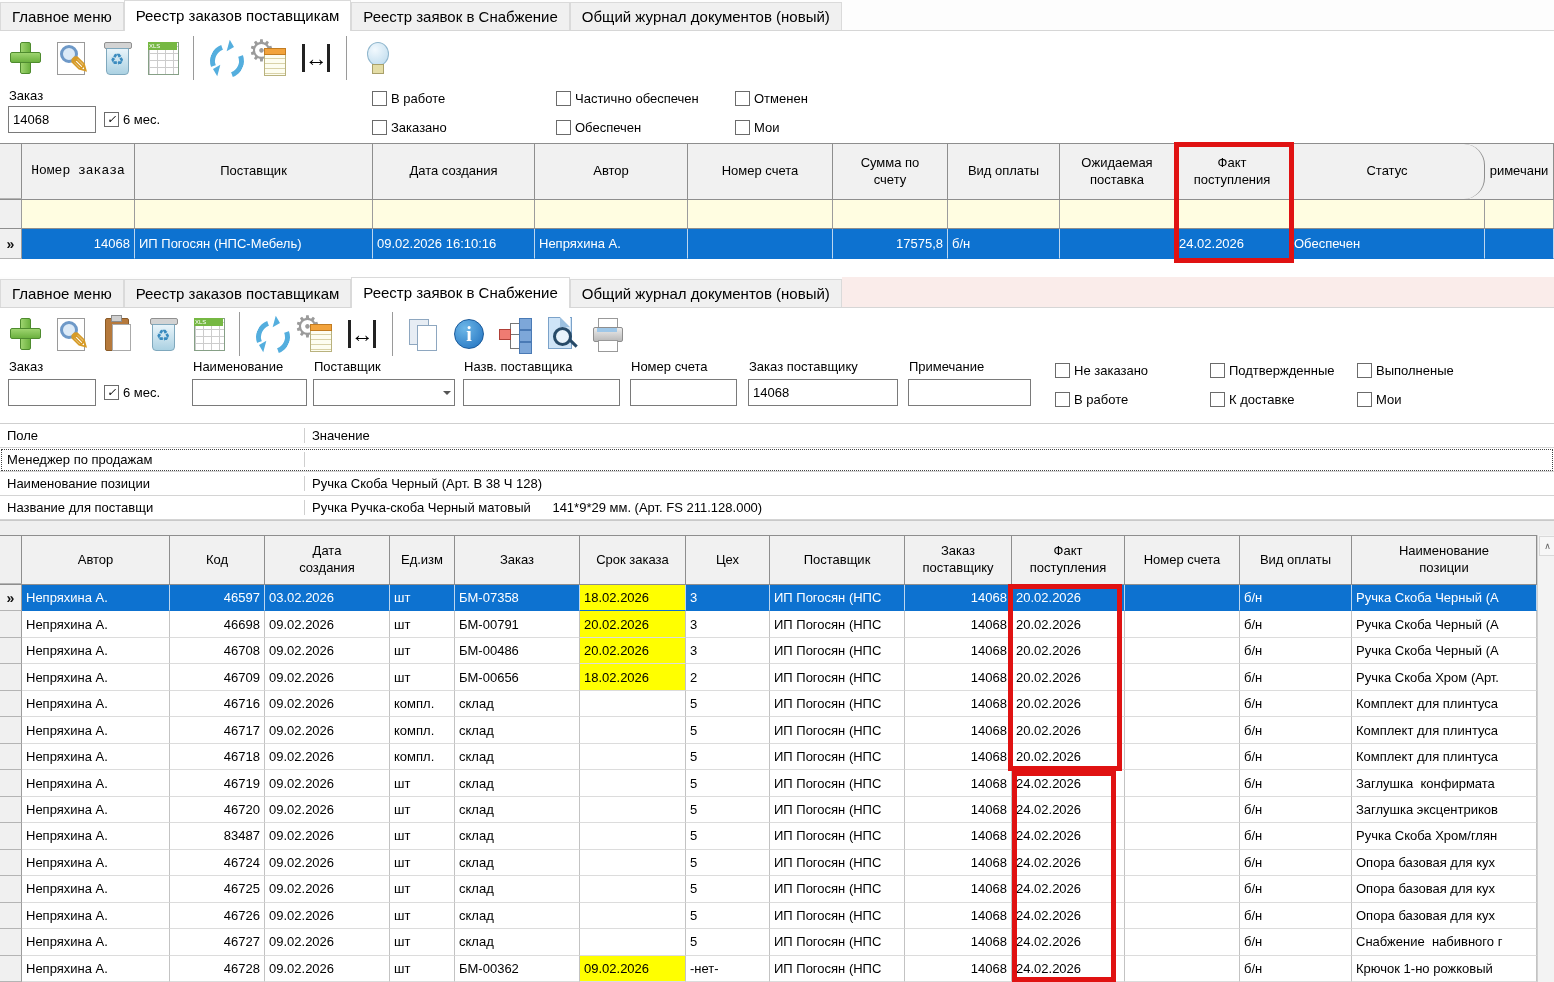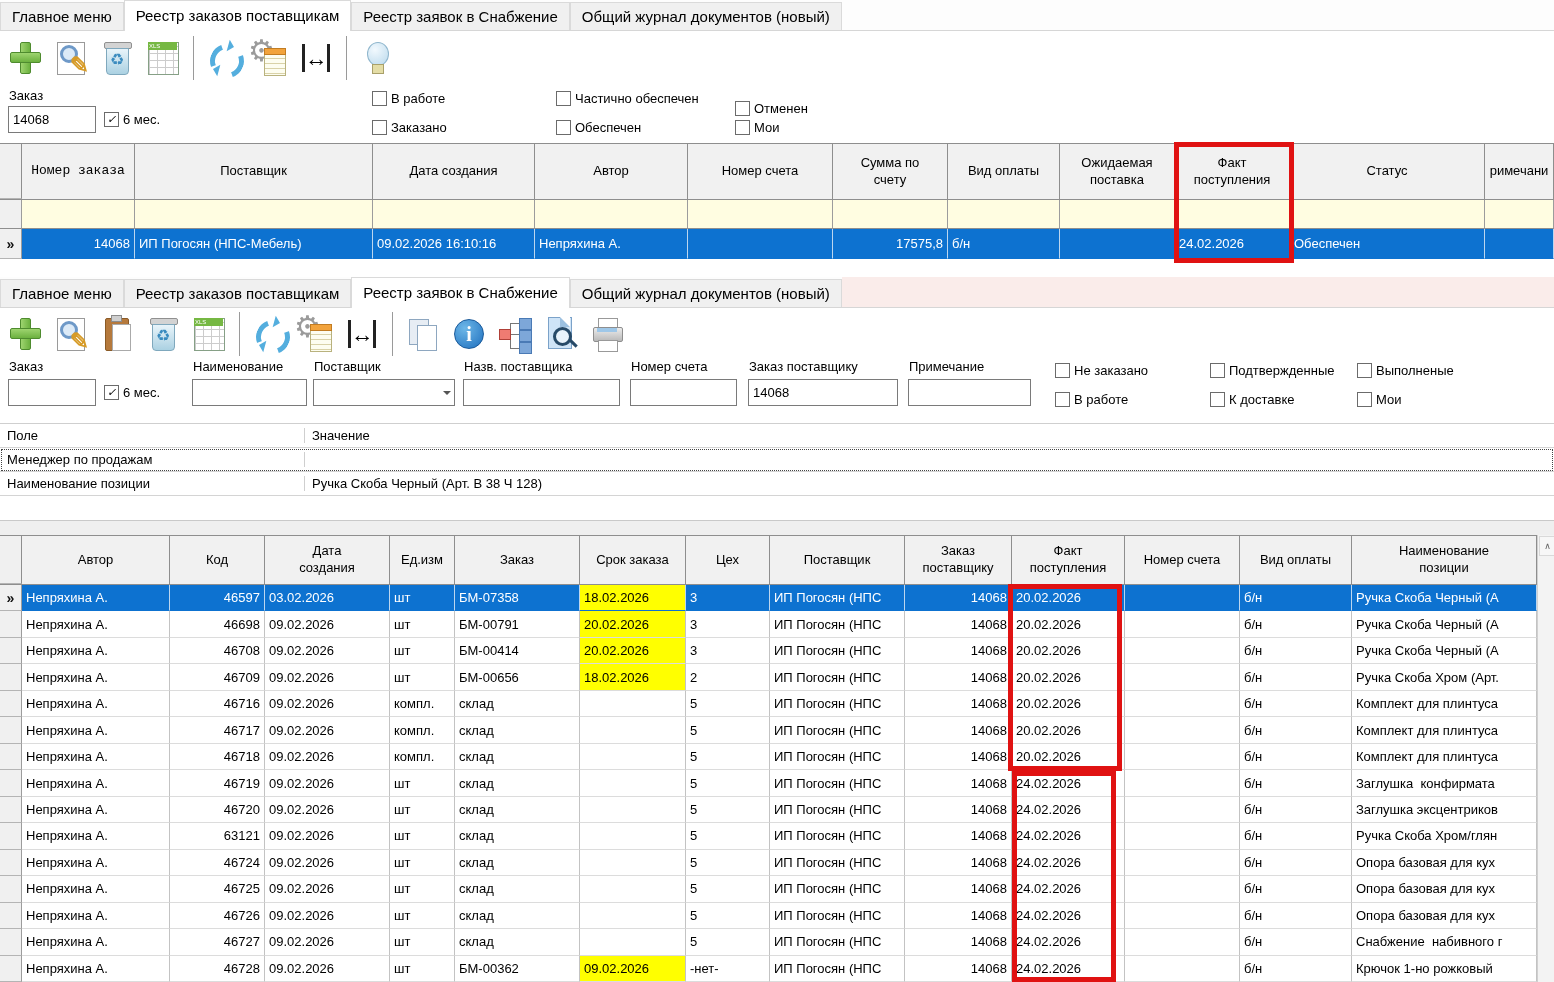--- a/index.html
+++ b/index.html
@@ -184,21 +184,21 @@
       <span>Заказано</span>
     </span>
   <span class="cb" style="left:556px;top:91px">
       <i class="box"></i>
       <span>Частично обеспечен</span>
     </span>
   <span class="cb" style="left:556px;top:120px">
       <i class="box"></i>
       <span>Обеспечен</span>
     </span>
-  <span class="cb" style="left:735px;top:101px">
+  <span class="cb" style="left:735px;top:91px">
       <i class="box"></i>
       <span>Отменен</span>
     </span>
   <span class="cb" style="left:735px;top:120px">
       <i class="box"></i>
       <span>Мои</span>
     </span>
 
   
   <div class="grid" id="t1" style="top:143px;width:1554px">
@@ -209,21 +209,21 @@
         <div class="gh-cell" style="flex: 0 0 162px;">Дата создания</div>
         <div class="gh-cell" style="flex: 0 0 153px;">Автор</div>
         <div class="gh-cell" style="flex: 0 0 145px;">Номер счета</div>
         <div class="gh-cell" style="flex: 0 0 115px;">Сумма по
 счету</div>
         <div class="gh-cell" style="flex: 0 0 112px;">Вид оплаты</div>
         <div class="gh-cell" style="flex: 0 0 115px;">Ожидаемая
 поставка</div>
         <div class="gh-cell" style="flex: 0 0 115px;">Факт
 поступления</div>
-        <div class="gh-cell" style="flex: 0 0 195px;">Статус</div>
+        <div class="gh-cell" style="flex: 0 0 195px; border-radius: 21px;">Статус</div>
         <div class="gh-cell" style="flex: 0 0 69px;">римечани</div>
       </div>
       <div class="grid-row filter-row" style="height: 29px;">
         <div class="gr-cell marker" style="flex: 0 0 22px;"></div>
         <div class="gr-cell" style="flex: 0 0 113px;"></div>
         <div class="gr-cell" style="flex: 0 0 238px;"></div>
         <div class="gr-cell" style="flex: 0 0 162px;"></div>
         <div class="gr-cell" style="flex: 0 0 153px;"></div>
         <div class="gr-cell" style="flex: 0 0 145px;"></div>
         <div class="gr-cell" style="flex: 0 0 115px;"></div>
@@ -377,20 +377,24 @@
     <div class="fv-row">
       <div class="fv-field">Поле</div>
       <div class="fv-value">Значение</div>
     </div>
     <div class="fv-row focused">
       <div class="fv-field">Менеджер по продажам</div>
     </div>
     <div class="fv-row">
       <div class="fv-field">Наименование позиции</div>
       <div class="fv-value">Ручка Скоба Черный (Арт. В 38 Ч 128)</div>
+    </div>
+    <div class="fv-row">
+      <div class="fv-field">Название для поставщи</div>
+      <div class="fv-value">Ручка Ручка-скоба Черный матовый      141*9*29 мм. (Арт. FS 211.128.000)</div>
     </div>
   </div>
   <div class="strip" style="top:520px;height:15px"></div>
 
   
   <div class="grid" id="t2" style="top:535px;width:1537px">
       <div class="grid-header" style="height: 50px;">
         <div class="gh-cell marker" style="flex: 0 0 22px;"></div>
         <div class="gh-cell" style="flex: 0 0 148px;">Автор</div>
         <div class="gh-cell" style="flex: 0 0 95px;">Код</div>
@@ -441,21 +445,21 @@
         <div class="gr-cell" style="flex: 0 0 115px; justify-content: flex-start;"></div>
         <div class="gr-cell" style="flex: 0 0 112px; justify-content: flex-start;">б/н</div>
         <div class="gr-cell" style="flex: 0 0 185px; justify-content: flex-start;">Ручка Скоба Черный (А</div>
       </div>
       <div class="grid-row" style="height: 26.47px;">
         <div class="gr-cell marker" style="flex: 0 0 22px;"></div>
         <div class="gr-cell" style="flex: 0 0 148px; justify-content: flex-start;">Непряхина А.</div>
         <div class="gr-cell" style="flex: 0 0 95px; justify-content: flex-end;">46708</div>
         <div class="gr-cell" style="flex: 0 0 125px; justify-content: flex-start;">09.02.2026</div>
         <div class="gr-cell" style="flex: 0 0 65px; justify-content: flex-start;">шт</div>
-        <div class="gr-cell" style="flex: 0 0 125px; justify-content: flex-start;">БМ-00414</div>
+        <div class="gr-cell" style="flex: 0 0 125px; justify-content: flex-start;">БМ-00486</div>
         <div class="gr-cell hl" style="flex: 0 0 106px; justify-content: flex-start;">20.02.2026</div>
         <div class="gr-cell" style="flex: 0 0 84px; justify-content: flex-start;">3</div>
         <div class="gr-cell" style="flex: 0 0 135px; justify-content: flex-start;">ИП Погосян (НПС</div>
         <div class="gr-cell" style="flex: 0 0 107px; justify-content: flex-end;">14068</div>
         <div class="gr-cell" style="flex: 0 0 113px; justify-content: flex-start;">20.02.2026</div>
         <div class="gr-cell" style="flex: 0 0 115px; justify-content: flex-start;"></div>
         <div class="gr-cell" style="flex: 0 0 112px; justify-content: flex-start;">б/н</div>
         <div class="gr-cell" style="flex: 0 0 185px; justify-content: flex-start;">Ручка Скоба Черный (А</div>
       </div>
       <div class="grid-row" style="height: 26.47px;">
@@ -550,21 +554,21 @@
         <div class="gr-cell" style="flex: 0 0 135px; justify-content: flex-start;">ИП Погосян (НПС</div>
         <div class="gr-cell" style="flex: 0 0 107px; justify-content: flex-end;">14068</div>
         <div class="gr-cell" style="flex: 0 0 113px; justify-content: flex-start;">24.02.2026</div>
         <div class="gr-cell" style="flex: 0 0 115px; justify-content: flex-start;"></div>
         <div class="gr-cell" style="flex: 0 0 112px; justify-content: flex-start;">б/н</div>
         <div class="gr-cell" style="flex: 0 0 185px; justify-content: flex-start;">Заглушка эксцентриков</div>
       </div>
       <div class="grid-row" style="height: 26.47px;">
         <div class="gr-cell marker" style="flex: 0 0 22px;"></div>
         <div class="gr-cell" style="flex: 0 0 148px; justify-content: flex-start;">Непряхина А.</div>
-        <div class="gr-cell" style="flex: 0 0 95px; justify-content: flex-end;">63121</div>
+        <div class="gr-cell" style="flex: 0 0 95px; justify-content: flex-end;">83487</div>
         <div class="gr-cell" style="flex: 0 0 125px; justify-content: flex-start;">09.02.2026</div>
         <div class="gr-cell" style="flex: 0 0 65px; justify-content: flex-start;">шт</div>
         <div class="gr-cell" style="flex: 0 0 125px; justify-content: flex-start;">склад</div>
         <div class="gr-cell" style="flex: 0 0 106px; justify-content: flex-start;"></div>
         <div class="gr-cell" style="flex: 0 0 84px; justify-content: flex-start;">5</div>
         <div class="gr-cell" style="flex: 0 0 135px; justify-content: flex-start;">ИП Погосян (НПС</div>
         <div class="gr-cell" style="flex: 0 0 107px; justify-content: flex-end;">14068</div>
         <div class="gr-cell" style="flex: 0 0 113px; justify-content: flex-start;">24.02.2026</div>
         <div class="gr-cell" style="flex: 0 0 115px; justify-content: flex-start;"></div>
         <div class="gr-cell" style="flex: 0 0 112px; justify-content: flex-start;">б/н</div>

